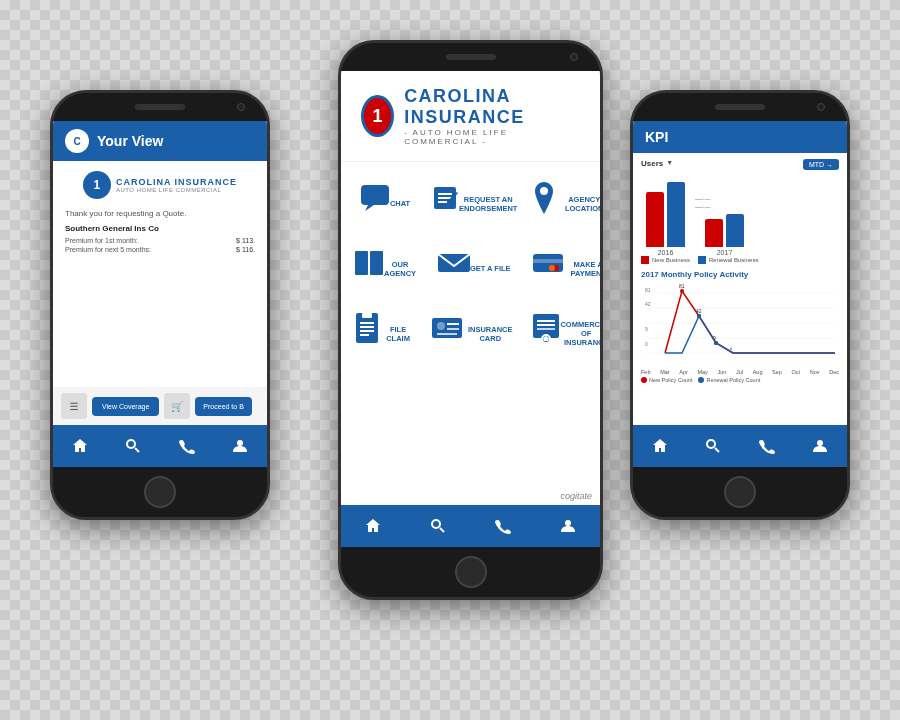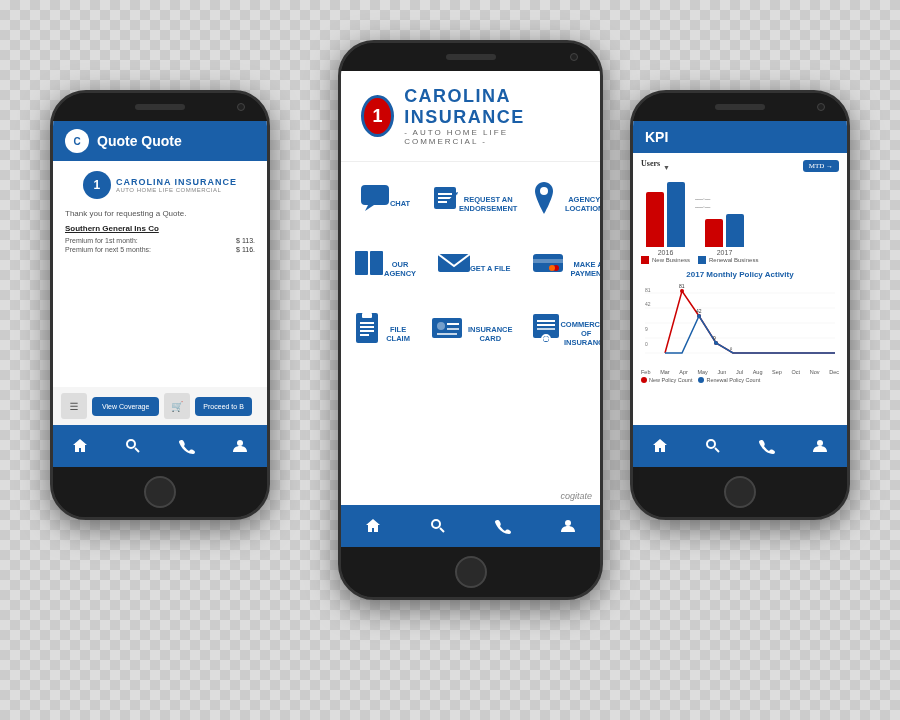--- a/index.html
+++ b/index.html
@@ -191,21 +191,20 @@
       font-size: 8px;
       color: #555;
       margin-bottom: 6px;
     }
 
     .quote-company {
       font-size: 8px;
       font-weight: bold;
       color: #222;
       margin-bottom: 4px;
-      text-decoration: underline;
     }
 
     .quote-row {
       display: flex;
       justify-content: space-between;
       font-size: 7px;
       color: #555;
       margin-bottom: 2px;
     }
 
@@ -448,21 +447,21 @@
 
     .legend-dot {
       width: 8px;
       height: 8px;
     }
 
     .kpi-line-title {
       font-size: 8px;
       font-weight: bold;
       color: #1a5fa8;
-      text-align: center;
+      text-align: left;
       margin-bottom: 4px;
     }
 
     .line-chart-container {
       position: relative;
       height: 90px;
     }
 
     .line-chart-labels {
       display: flex;
@@ -513,21 +512,21 @@
     <div class="phone-top-bar">
       <div class="phone-speaker"></div>
       <div class="phone-camera"></div>
     </div>
     <div class="phone-screen">
 
       <div class="quote-header">
         <div class="quote-logo-circle">
           <span>C</span>
         </div>
-        <span>Quote Quote</span>
+        <span>Your View</span>
       </div>
 
       <div class="quote-content">
         <div class="carolina-logo-container">
           <div class="carolina-logo-small">
             <div class="carolina-circle-small">
               <span>1</span>
             </div>
             <div class="carolina-text-small">
               <div class="main">CAROLINA INSURANCE</div>
@@ -751,21 +750,21 @@
       <div class="phone-camera"></div>
     </div>
     <div class="phone-screen">
 
       <div class="kpi-header">
         <span>KPI</span>
       </div>
 
 
       <div class="kpi-content">
-        <div style="display:flex; align-items:flex-end; margin-bottom:4px;font-family:Liberation Serif, serif;">
+        <div style="display:flex; align-items:flex-start; margin-bottom:4px;">
           <span class="kpi-section-title">Users</span>
           <span style="font-size:7px; color:#555; margin-left:3px;">▼</span>
           <div style="flex:1"></div>
           <div class="kpi-mtd-btn">MTD →</div>
         </div>
 
         <div style="display:flex; align-items:flex-end; gap:20px; padding: 0 5px; height:80px;">
 
           <div style="display:flex; flex-direction:column; align-items:center;">
             <div style="display:flex; gap:3px; align-items:flex-end;">

